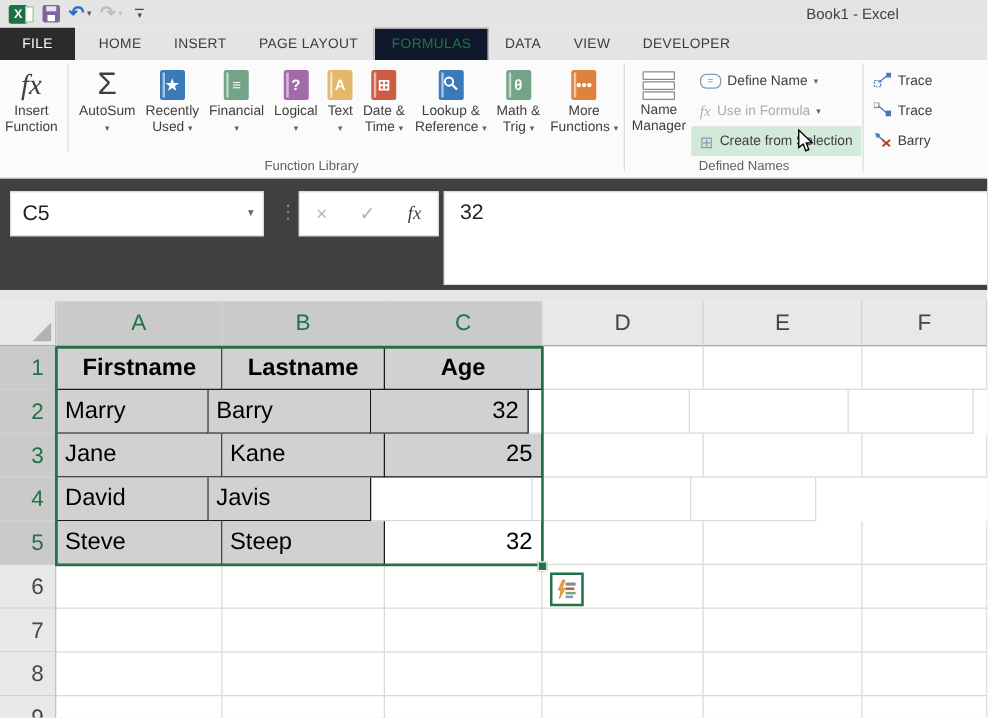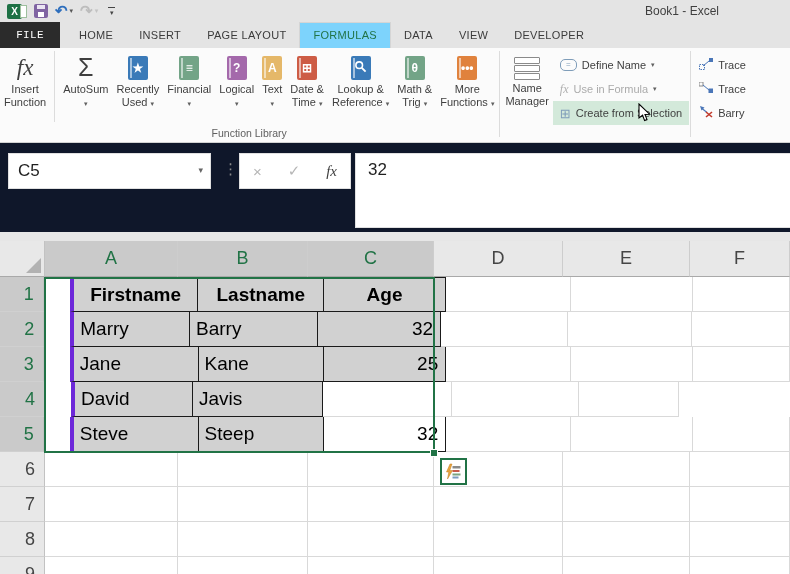--- a/index.html
+++ b/index.html
@@ -19,22 +19,22 @@
   .redo{color:#bdbdbd;font-size:15px;font-weight:bold;line-height:16px;}
   .dd6{font-size:7px;color:#555;margin-left:-5px;}
   .dd6.dis{color:#c3c3c3;}
   .qatmore{display:flex;flex-direction:column;align-items:center;font-size:7px;color:#444;line-height:5px;margin-left:3px;}
   .qatmore u{display:block;width:7px;border-top:1px solid #444;margin-bottom:2px;text-decoration:none;}
   .wtitle{position:absolute;left:645px;top:4px;font-size:12px;color:#3f3f3f;}
 
   
   .tabrow{height:26px;background:#e4e4e4;display:flex;font-size:11px;}
   .tab{padding:0 13px;line-height:26px;color:#3b3b3b;letter-spacing:.3px;}
-  .tab.file{background:#2b2b2b;color:#fff;width:34px;text-align:center;margin-right:6px;font-family:Liberation Mono, monospace;}
-  .tab.sel{background:#7dd3fc;color:#217346;border:1px solid #d5d5d5;border-bottom:none;line-height:25px;}
+  .tab.file{background:#2b2b2b;color:#fff;width:34px;text-align:center;margin-right:6px;}
+  .tab.sel{background:#0f172a;color:#217346;border:1px solid #d5d5d5;border-bottom:none;line-height:25px;}
 
   
   .ribbon{height:95px;background:#fbfbfb;border-bottom:1px solid #d2d2d2;display:flex;box-sizing:border-box;}
   .group{display:flex;flex-direction:column;}
   .gcontent{flex:1;display:flex;align-items:stretch;}
   .glabel{height:15px;font-size:10.5px;color:#606060;text-align:center;line-height:13px;}
   .vsep{width:1px;background:#dcdcdc;margin:3px 1px 5px;}
   .vsep.in{margin:3px 4px 5px;}
   .bigbtn{display:flex;flex-direction:column;align-items:center;padding:4px 4px 0;}
   .fxbig{font-family:"Liberation Serif",serif;font-style:italic;font-size:23px;color:#3f3f3f;line-height:31px;}
@@ -51,21 +51,21 @@
   .smrow{height:24px;display:flex;align-items:center;gap:5px;padding:0 7px;font-size:11px;color:#3f3f3f;white-space:nowrap;}
   .smrow.dis{color:#ababab;}
   .smrow.hl{background:#d3e9da;}
   .tagic{display:inline-block;width:15px;height:10px;border:1px solid #7f9db9;border-radius:5px;font-size:8px;line-height:9px;text-align:center;color:#7f9db9;}
   .fxsm{font-family:"Liberation Serif",serif;font-style:italic;font-size:12px;color:#b0b0b0;}
   .gridic{font-size:13px;color:#7f9db9;line-height:13px;}
   .aud{width:78px;overflow:hidden;}
   .cursor{position:absolute;left:636px;top:103px;z-index:50;pointer-events:none;}
 
   
-  .fbar{height:89px;background:#0f172a;position:relative;}
+  .fbar{height:89px;background:#404040;position:relative;}
   .namebox{position:absolute;left:8px;top:10px;width:203px;height:36px;background:#fff;border:1px solid #e0e0e0;box-sizing:border-box;font-size:17px;color:#1f1f1f;line-height:33px;padding-left:9px;}
   .nbdd{position:absolute;right:7px;top:0;font-size:9px;color:#666;}
   .fdots{position:absolute;left:223px;top:17px;font-size:15px;color:#8a8a8a;}
   .fbtns{position:absolute;left:239px;top:10px;width:112px;height:36px;background:#fff;border:1px solid #e0e0e0;box-sizing:border-box;display:flex;align-items:center;justify-content:space-around;}
   .fx-x,.fx-c{color:#b5b5b5;font-size:15px;}
   .fx-f{font-family:"Liberation Serif",serif;font-style:italic;font-size:15px;color:#3f3f3f;}
   .finput{position:absolute;left:355px;top:10px;right:0;height:75px;background:#fff;border:1px solid #e0e0e0;border-right:none;box-sizing:border-box;font-size:17px;padding:6px 12px;color:#1f1f1f;}
 
   
   .sheet{height:342px;background:#e6e6e6;padding-top:9px;overflow:hidden;box-sizing:content-box;}
@@ -73,21 +73,21 @@
   .hrow{display:flex;height:36px;}
   .corner{width:45px;position:relative;background:#e8e8e8;border-right:1px solid #c2c2c2;border-bottom:1px solid #a9a9a9;box-sizing:border-box;}
   .tri{position:absolute;right:3px;bottom:3px;width:0;height:0;border-bottom:15px solid #b2b2b2;border-left:15px solid transparent;}
   .chead{box-sizing:border-box;border-right:1px solid #cdcdcd;border-bottom:1px solid #a9a9a9;background:#e8e8e8;text-align:center;line-height:35px;font-size:18px;color:#454545;}
   .chead.sel{background:#cacaca;color:#217346;}
   .grow{display:flex;height:35px;}
   .rhead{width:45px;box-sizing:border-box;background:#e8e8e8;border-right:1px solid #c2c2c2;border-bottom:1px solid #d0d0d0;text-align:right;padding-right:9px;font-size:18px;line-height:34px;color:#454545;}
   .rhead.sel{background:#cacaca;color:#217346;}
   .cell{box-sizing:border-box;border-right:1px solid #d9d9d9;border-bottom:1px solid #d9d9d9;font-size:19px;line-height:33px;overflow:hidden;white-space:nowrap;color:#000;}
   .cell.tsel{background:#d1d1d1;border-right:1px solid #1a1a1a;border-bottom:1px solid #1a1a1a;}
-  .cell.colA{border-left:4px solid #6d28d9;margin-left:26px;}
+  .cell.colA{border-left:1px solid #6d28d9;}
   .cell.trow1{border-top:1px solid #1a1a1a;}
   .cell.th{font-weight:bold;text-align:center;}
   .cell.txt{padding-left:6px;}
   .cell.num{text-align:right;padding-right:7px;}
   .cell.active{background:#fff;}
   .selbox{position:absolute;left:44px;top:36px;width:391px;height:176px;border:2px solid #217346;box-sizing:border-box;pointer-events:none;}
   .fillhandle{position:absolute;left:430px;top:208px;width:6px;height:6px;background:#217346;border:1px solid #fff;}
   .qa{position:absolute;left:440px;top:217px;width:27px;height:27px;background:#fff;border:2px solid #217346;box-sizing:border-box;display:flex;align-items:center;justify-content:center;}
 </style>
 </head>
@@ -219,20 +219,21 @@
               <span class="fxsm">fx</span>
               <span>Use in Formula</span>
               <span class="dd">▾</span>
             </div>
             <div class="smrow hl">
               <span class="gridic">⊞</span>
               <span>Create from Selection</span>
             </div>
           </div>
       </div>
+      <div class="glabel">Defined Names</div>
     </div>
     <div class="vsep"></div>
     <div class="group aud">
       <div class="gcontent">
           <div class="smallcol" id="fa-items">
             <div class="smrow">
               <span><svg width="14" height="12" viewBox="0 0 14 12">
                   <rect x="0.5" y="6.5" width="5" height="5" fill="none" stroke="#4a76b8" stroke-dasharray="1.5 1"></rect>
                   <rect x="10" y="0" width="4" height="4" fill="#4a76b8"></rect>
                   <line x1="4" y1="8" x2="10" y2="3" stroke="#4a76b8"></line>

